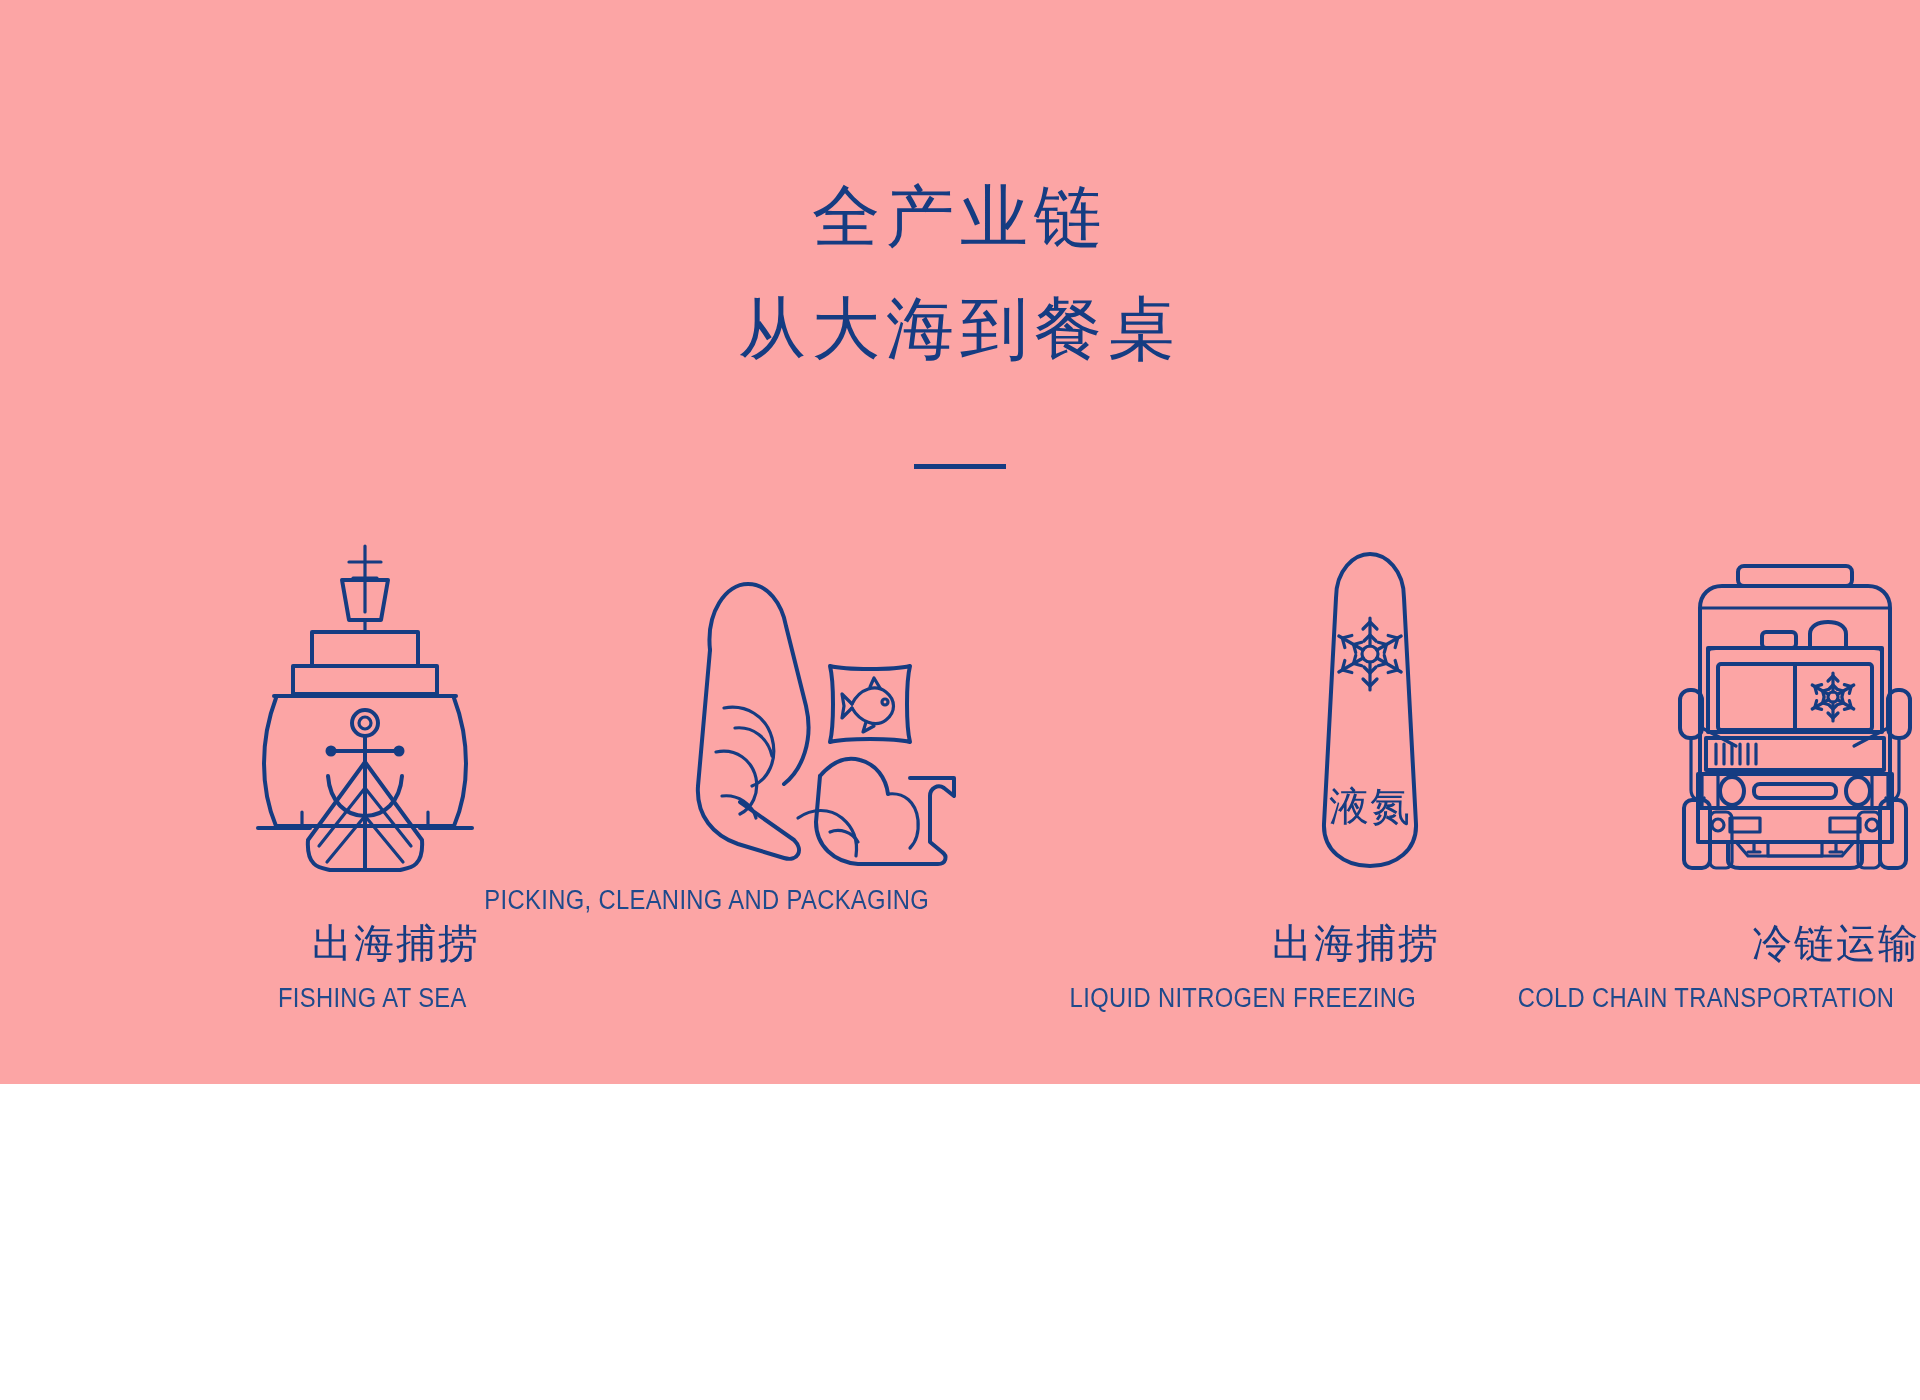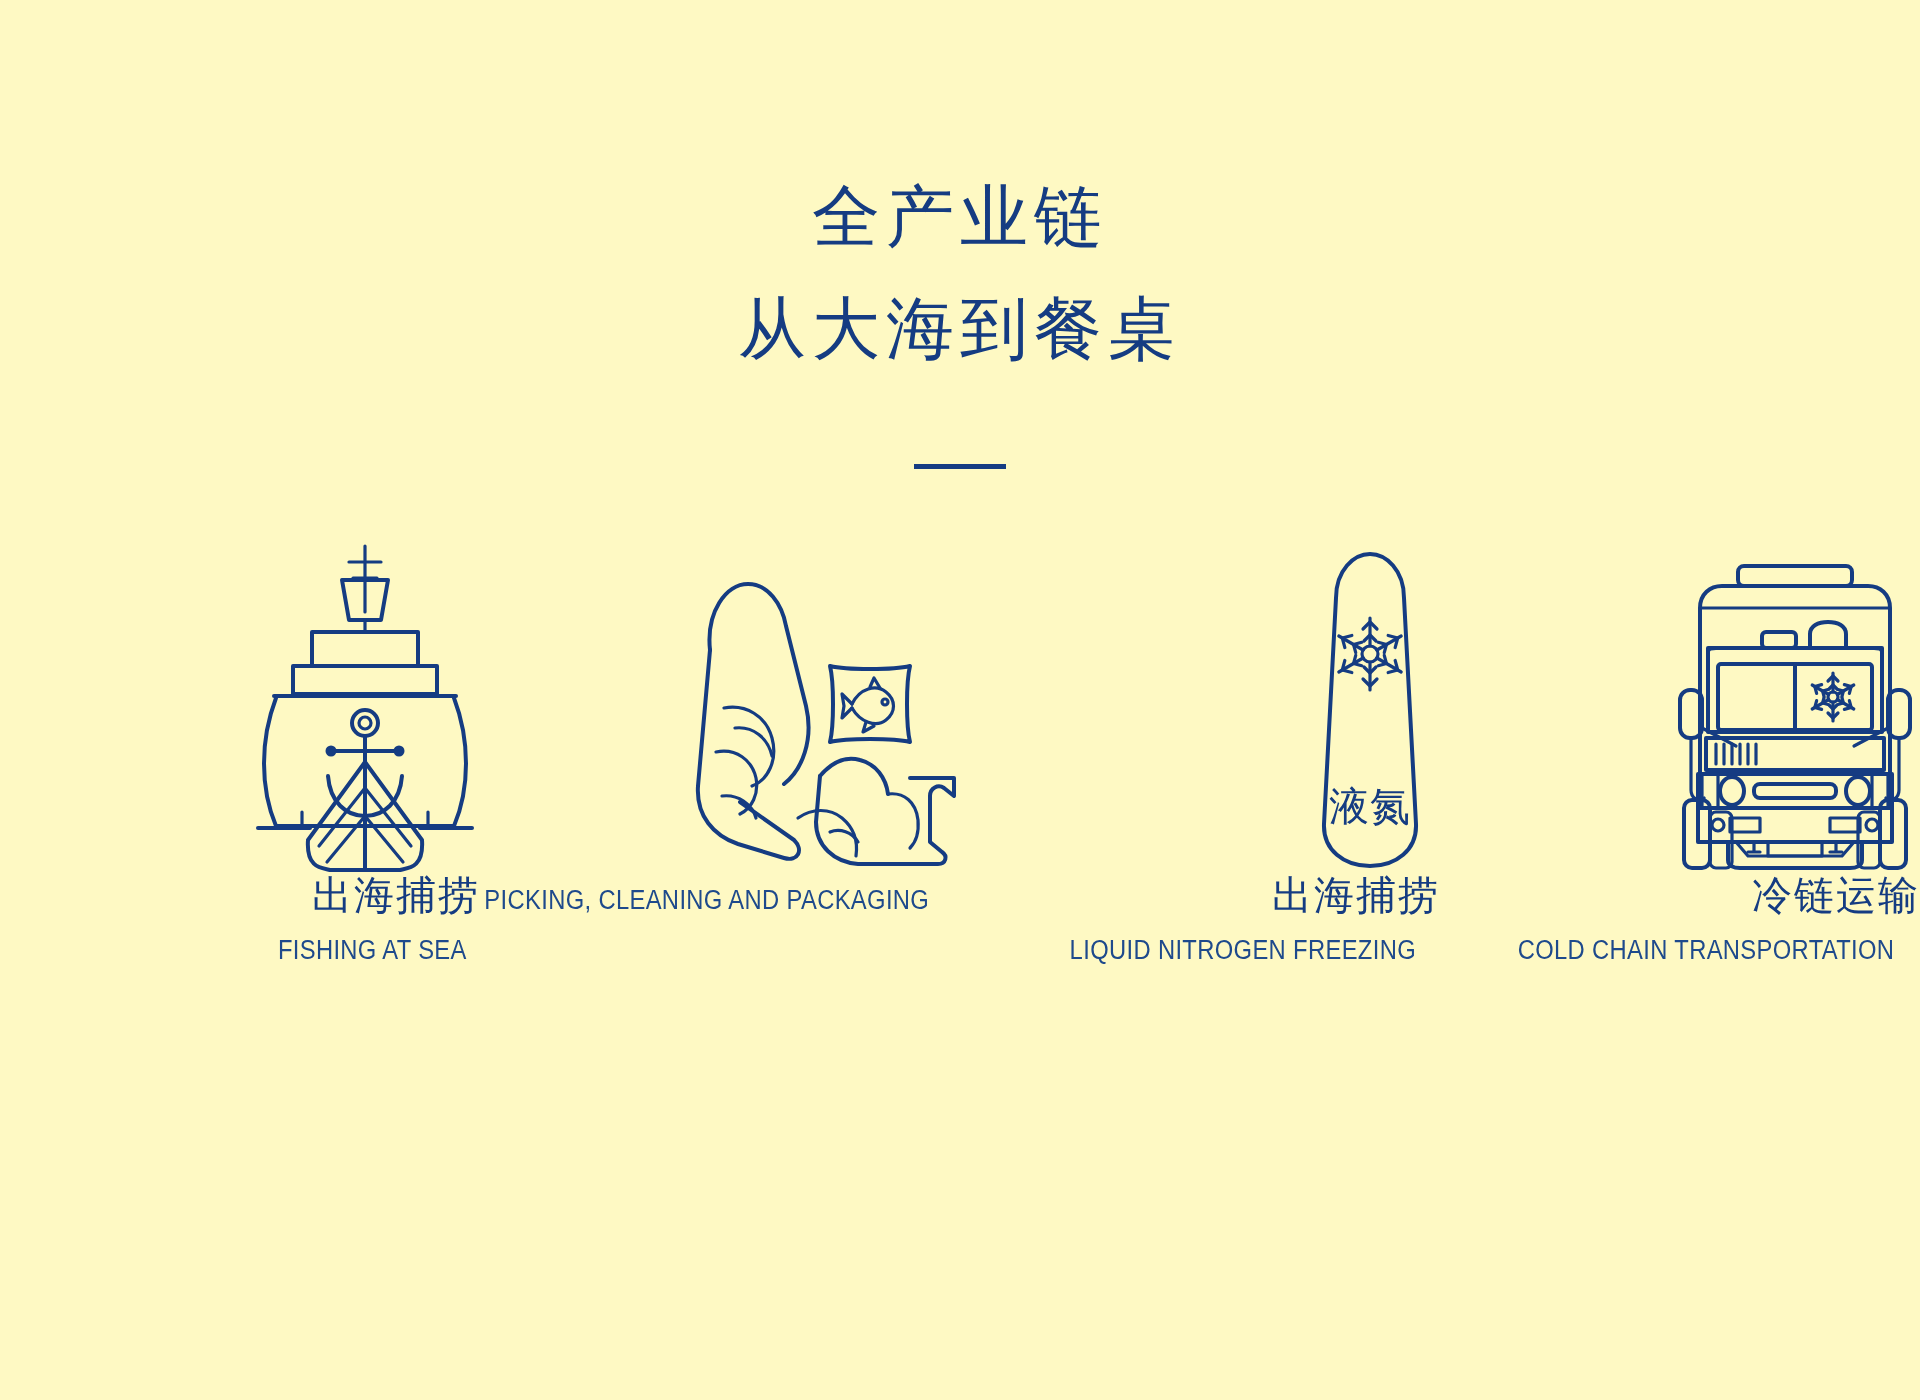--- a/index.html
+++ b/index.html
@@ -10,22 +10,22 @@
   body {
     width: 1920px;
     height: 1400px;
     overflow: hidden;
     font-family: "Liberation Sans", "DejaVu Sans", sans-serif;
   }
 
   #stage {
     position: relative;
     width: 1920px;
-    height: 1400px;
-    background: #fef9c3;
+    height: 1084px;
+    background: #fca5a5;
   }
 
   
   .title-block {
     position: absolute;
     top: 168px;
     left: 0;
     width: 1920px;
     text-align: center;
   }
@@ -96,20 +96,21 @@
     stroke-width: 3.2;
     stroke-linecap: round;
     stroke-linejoin: round;
   }
   .icon-fill {
     fill: #153C82;
     stroke: none;
   }
 
   .label-cn {
+    margin-top: 48px;
     font-family: "Liberation Sans", "DejaVu Sans", sans-serif;
     color: #153C82;
     font-size: 40px;
     line-height: 50px;
     letter-spacing: 2px;
     white-space: nowrap;
   }
   .label-en {
     margin-top: 14px;
     font-family: "Liberation Sans", "DejaVu Sans", sans-serif;

